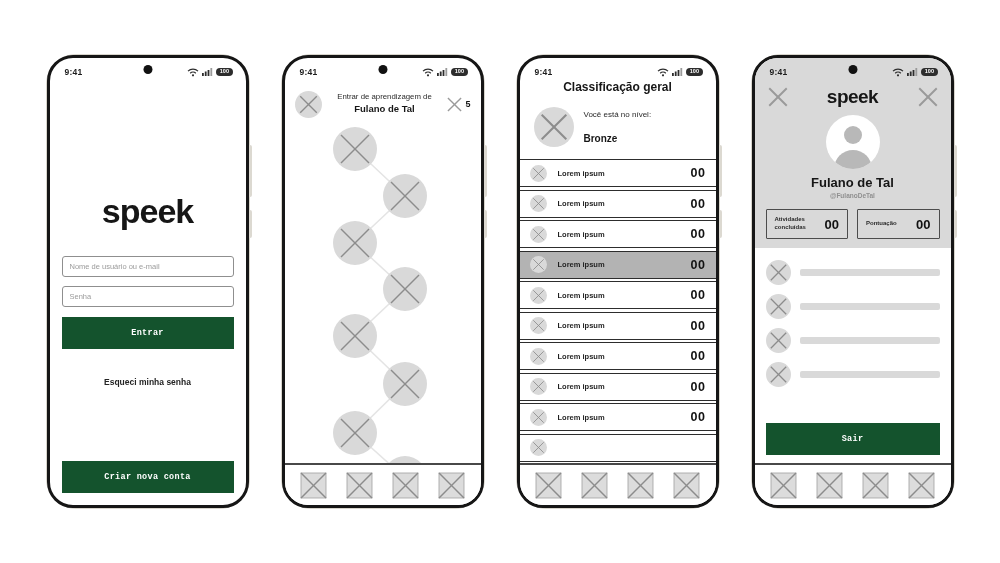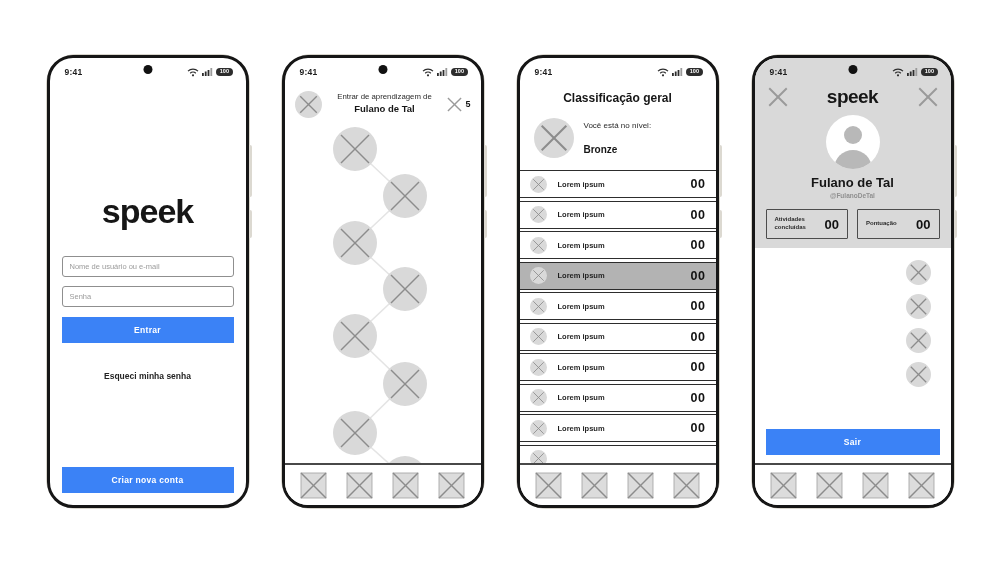--- a/index.html
+++ b/index.html
@@ -18,21 +18,21 @@
 
   
   .statusbar { height:22px; flex:0 0 22px; display:flex; align-items:center; justify-content:space-between; padding:6px 13px 0 15px; position:relative; }
   .sb-time { font-size:8.5px; font-weight:bold; color:#1c1c1c; letter-spacing:.2px; }
   .sb-dot { position:absolute; left:50%; top:7px; transform:translateX(-50%); width:9px; height:9px; border-radius:50%; background:#111; }
   .sb-right { display:flex; align-items:center; gap:3px; }
   .sb-batt { background:#2d2d2d; color:#fff; font-size:5.5px; font-weight:bold; border-radius:5px; padding:1.5px 3.5px; line-height:1; }
 
   
   .bottomnav { flex:0 0 42px; border-top:2px solid #484848; background:#fff; display:flex; align-items:center; justify-content:space-between; padding:0 15px; }
-  .btn-black { background:#3b82f6; color:#fff; border:none; font-family:Liberation Sans, sans-serif; font-weight:bold; font-size:8.5px; letter-spacing:.3px; height:26px; width:100%; cursor:pointer; }
+  .btn-black { background:#14532d; color:#fff; border:none; font-family:Liberation Mono, monospace; font-weight:bold; font-size:8.5px; letter-spacing:.3px; height:32px; width:100%; cursor:pointer; }
   .xsq { display:block; }
 
   
   .login-body { flex:1; display:flex; flex-direction:column; padding:0 12px 12px; }
   .logo-big { font-size:34px; font-weight:bold; letter-spacing:-1px; color:#161616; text-align:center; margin-top:112px; }
   .tf { width:100%; height:21px; border:1px solid #8f8f8f; border-radius:3px; background:#fff; font-family:inherit; font-size:7.5px; color:#333; padding:0 7px; margin-top:9px; }
   .tf::placeholder { color:#9b9b9b; }
   .login-entrar { margin-top:10px; }
   .forgot { text-align:center; font-size:8.5px; font-weight:bold; color:#242424; margin-top:28px; cursor:pointer; }
   .login-spacer { flex:1; }
@@ -41,42 +41,42 @@
   
   .trail-head { flex:0 0 46px; display:flex; align-items:center; justify-content:space-between; padding:2px 10px 0; }
   .trail-title { text-align:center; line-height:1.35; }
   .trail-title .t1 { font-size:7.8px; color:#2a2a2a; display:block; }
   .trail-title .t2 { font-size:9.5px; font-weight:bold; color:#161616; display:block; }
   .streak { display:flex; align-items:center; gap:3px; }
   .streak b { font-size:9px; color:#161616; }
   .trail-map { flex:1; position:relative; overflow:hidden; }
 
   
-  .rank-title { font-size:12px; font-weight:bold; color:#161616; text-align:center; margin-top:11px; }
+  .rank-title { font-size:12px; font-weight:bold; color:#161616; text-align:center; }
   .level-row { display:flex; align-items:center; gap:10px; padding:0 14px; margin-top:13px; }
   .level-txt .l1 { font-size:8px; color:#2a2a2a; }
   .level-txt .l2 { font-size:10px; font-weight:bold; color:#161616; margin-top:14px; }
   .rank-list { flex:1; overflow:hidden; margin-top:12px; }
   .rank-row { display:flex; align-items:center; gap:7px; height:28px; padding:0 10px; border-top:1.5px solid #2d2d2d; border-bottom:1.5px solid #2d2d2d; margin-bottom:2.5px; background:#fff; cursor:pointer; }
   .rank-row.hl { background:#b3b3b3; }
   .rank-label { font-size:7.5px; font-weight:bold; color:#1f1f1f; margin-left:4px; }
   .rank-val { margin-left:auto; font-size:12.5px; font-weight:bold; color:#111; letter-spacing:.5px; }
 
   
   .prof-top { background:#d9d9d9; flex:0 0 190px; display:flex; flex-direction:column; }
   .prof-head { display:flex; align-items:center; justify-content:space-between; padding:6px 13px 0; }
   .logo-small { font-size:19px; font-weight:bold; letter-spacing:-.5px; color:#161616; }
   .avatar { width:54px; height:54px; border-radius:50%; background:#fff; margin:7px auto 0; display:flex; align-items:center; justify-content:center; overflow:hidden; }
   .prof-name { text-align:center; font-size:13px; font-weight:bold; color:#161616; margin-top:6px; }
   .prof-handle { text-align:center; font-size:6.5px; font-weight:bold; color:#8f8f8f; margin-top:2px; }
   .stats { display:flex; gap:9px; padding:0 11px; margin-top:10px; }
   .stat-box { flex:1; border:1.2px solid #4c4c4c; border-radius:1px; display:flex; align-items:center; justify-content:space-between; padding:4px 8px; height:30px; }
   .stat-label { font-size:6px; font-weight:bold; color:#2a2a2a; line-height:1.3; width:48px; }
   .stat-val { font-size:13px; font-weight:bold; color:#111; }
-  .prof-body { flex:1; display:flex; flex-direction:column; padding:12px 11px 8px;align-items:flex-end; }
+  .prof-body { flex:1; display:flex; flex-direction:column; padding:12px 11px 8px; }
   .prof-item { display:flex; align-items:center; gap:9px; margin-bottom:9px; cursor:pointer; }
   .bar { flex:1; height:7px; border-radius:2px; background:#d9d9d9; }
   .prof-spacer { flex:1; }
 </style>
 </head>
 <body>
 
 <svg width="0" height="0" style="position:absolute">
   <defs>
     <g id="xsquare">

